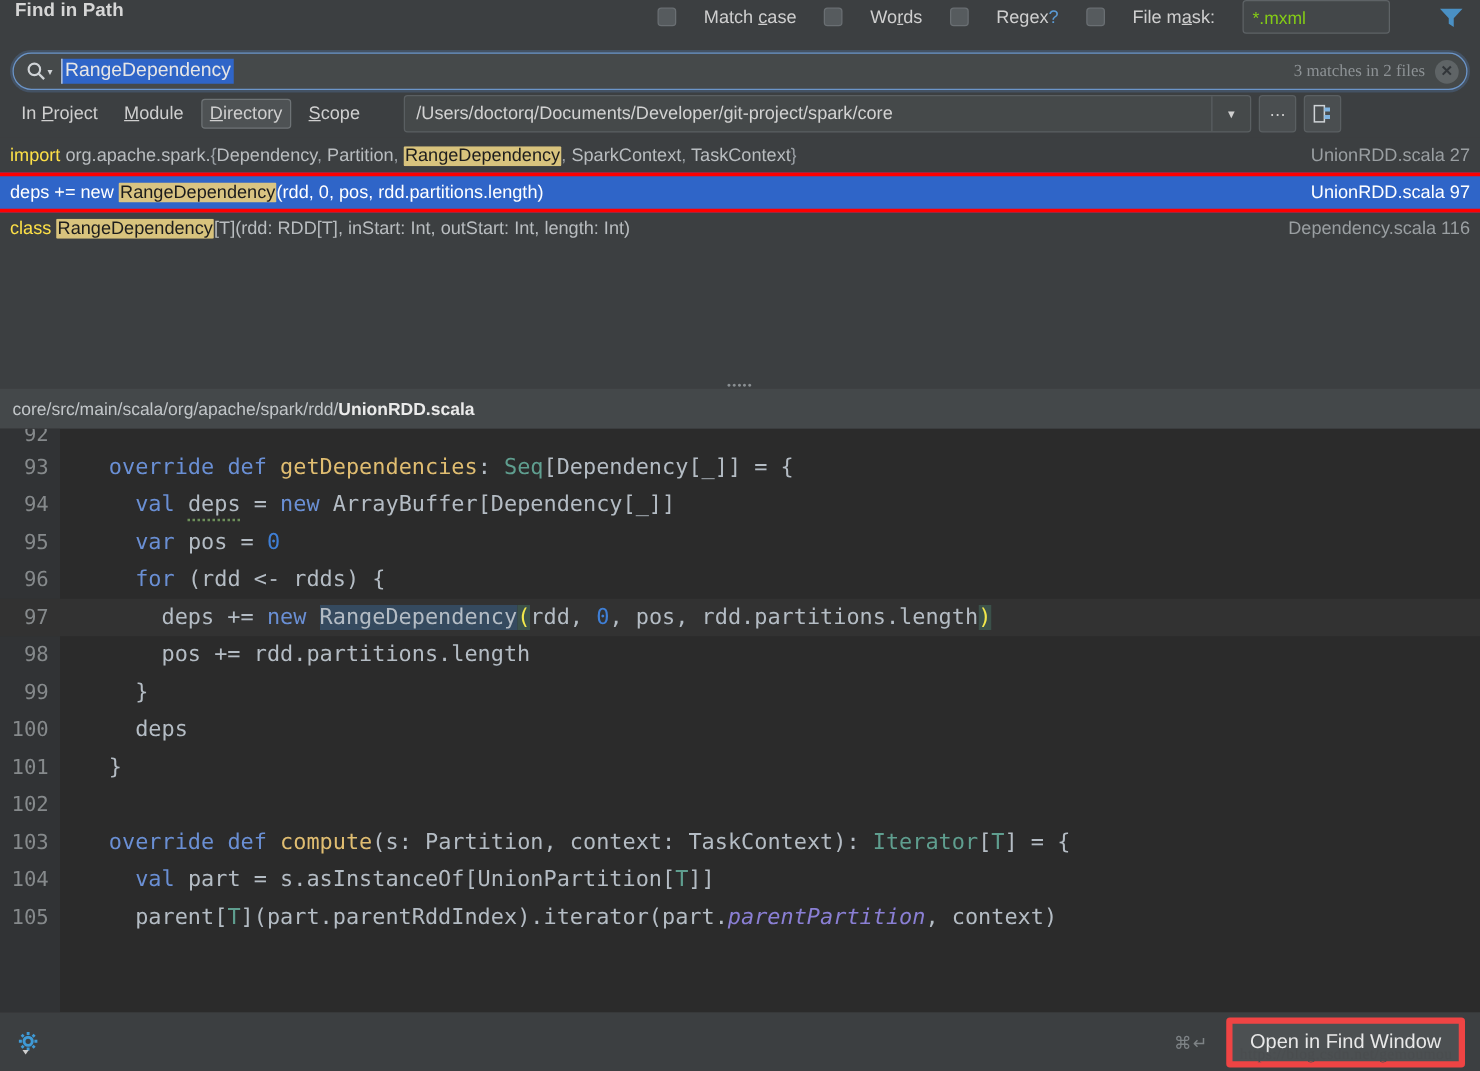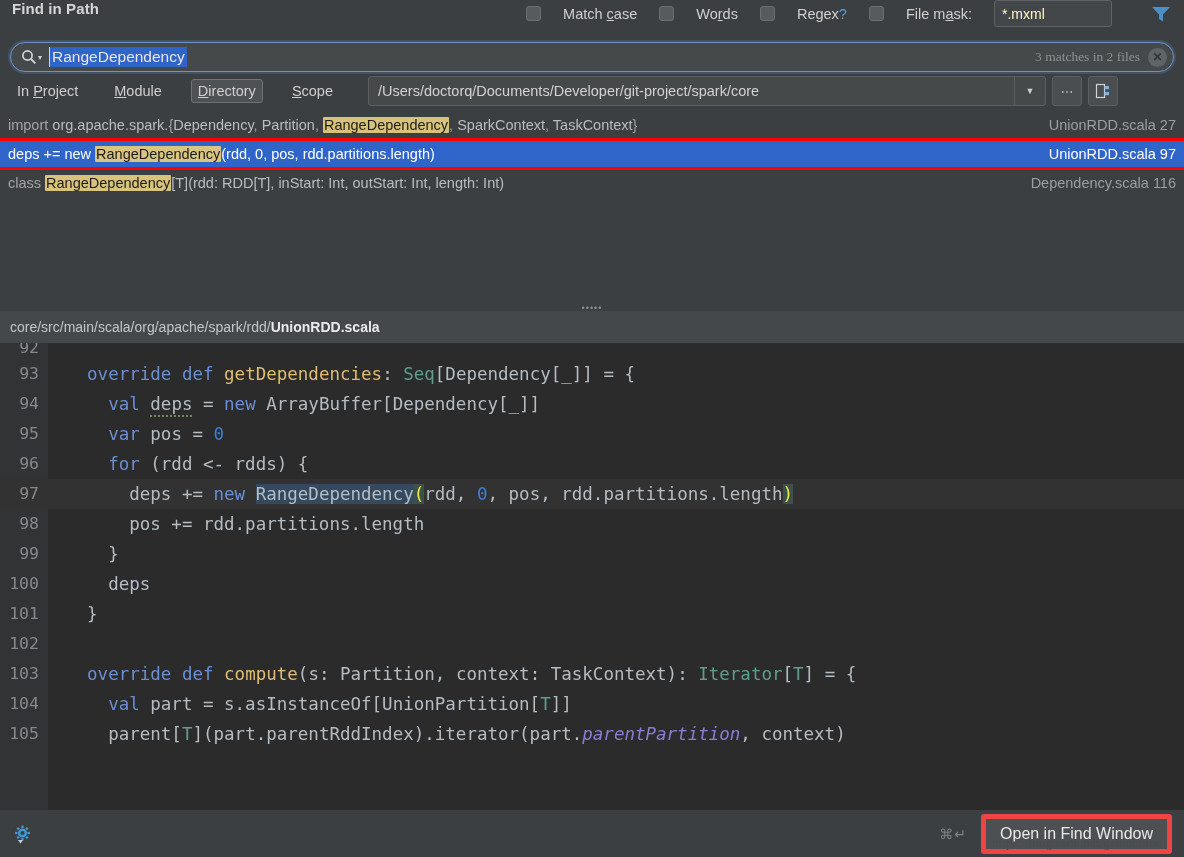--- a/index.html
+++ b/index.html
@@ -15,38 +15,38 @@
   
   .hdr{height:40px;display:flex;align-items:flex-start;padding:0 12px;flex:0 0 auto;}
   .hdr-title{font-size:15px;font-weight:bold;color:#d6d6d6;letter-spacing:.1px;}
   .hdr-opts{margin-left:auto;display:flex;align-items:center;gap:22px;}
   .opt{display:flex;align-items:center;gap:22px;font-size:14.5px;color:#cfcfcf;cursor:default;}
   .cbx{width:15px;height:15px;border-radius:3px;background:#565b5e;border:1px solid #6a6f73;box-sizing:border-box;}
   .u{text-decoration:underline;}
   .qmark{color:#5b9bd5;}
   .mask-box{width:118px;height:27px;border:1px solid #5e6366;border-radius:3px;background:#434749;
             display:flex;align-items:center;padding:0 7px;box-sizing:border-box;}
-  .mask-ph{font-size:14px;color:#fef9c3;}
+  .mask-ph{font-size:14px;color:#84cc16;}
   .filter-ic{margin-left:16px;width:22px;height:22px;display:flex;align-items:center;justify-content:center;}
 
   
   .searchwrap{padding:2px 10px 0 10px;flex:0 0 auto;}
   .search{height:30px;border-radius:15px;background:#45494a;border:1px solid #6b95c9;
           box-shadow:0 0 0 2px rgba(88,134,190,.28);
           display:flex;align-items:center;padding:0 6px 0 10px;box-sizing:border-box;position:relative;}
   .mag{display:flex;align-items:center;gap:1px;margin-right:7px;}
   .search-val{font-size:15.5px;color:#e6e6e6;background:#2f65c8;padding:1px 2px;border-left:1px solid #cfd6de;}
   .search-right{margin-left:auto;display:flex;align-items:center;gap:8px;font-family:Liberation Serif, serif;}
   .matches{font-size:13.5px;color:#8d9295;}
   .clear{width:19px;height:19px;border-radius:50%;background:#5f6466;color:#32363a;font-size:12px;
          display:flex;align-items:center;justify-content:center;font-weight:bold;}
 
   
   .scope{height:38px;display:flex;align-items:center;padding:0 10px;gap:0;flex:0 0 auto;}
-  .scope-tabs{display:flex;align-items:center;gap:22px;font-size:14.5px;color:#cfcfcf;}
+  .scope-tabs{display:flex;align-items:center;gap:7px;font-size:14.5px;color:#cfcfcf;}
   .scope-tab{padding:3px 6px;border:1px solid transparent;border-radius:3px;}
   .scope-tab.sel{background:#4e5254;border-color:#6e7376;}
   .path-wrap{margin-left:28px;display:flex;align-items:center;gap:6px;}
   .path-box{width:678px;height:30px;background:#45494a;border:1px solid #5a5f62;border-radius:3px;
             display:flex;align-items:center;box-sizing:border-box;}
   .path-val{flex:1;padding:0 9px;font-size:14.5px;color:#d2d2d2;white-space:nowrap;overflow:hidden;}
   .path-arrow{width:30px;height:100%;display:flex;align-items:center;justify-content:center;
               border-left:1px solid #5a5f62;font-size:9px;color:#cfcfcf;}
   .sq-btn{width:30px;height:30px;background:#4a4e50;border:1px solid #5a5f62;border-radius:3px;
           display:flex;align-items:center;justify-content:center;font-size:13px;color:#cfcfcf;box-sizing:border-box;}
@@ -54,21 +54,21 @@
   
   .results{background:#3c3f41;flex:0 0 auto;padding-top:2px;}
   .row{height:26px;display:flex;align-items:center;padding:0 8px;font-size:14.5px;white-space:nowrap;box-sizing:border-box;}
   .row .code{overflow:hidden;text-overflow:ellipsis;}
   .row .loc{margin-left:auto;padding-left:20px;color:#9a9fa2;font-size:14.5px;}
   .row.sel{background:#2f65c8;border-top:3px solid #fe0000;border-bottom:3px solid #fe0000;height:32px;}
   .row.sel .loc{color:#ffffff;}
   .row.sel .code{color:#ffffff;}
   .hl{background:#d8c37d;color:#1d1d1d;border-radius:1px;padding:0 1px;}
   .row.sel .hl{background:#d9c482;color:#1c1c1c;}
-  .kw{color:#a3a3a3;margin-top:22px;}
+  .kw{color:#fde047;margin-top:22px;}
   .txt{color:#b9bdc0;}
   .punct{color:#9aa0a5;}
   .empty-area{background:#3c3f41;}
 
   
   .splitter{height:7px;background:#3c3f41;display:flex;align-items:center;justify-content:center;flex:0 0 auto;}
   .grip{font-size:9px;color:#8a8f92;letter-spacing:1px;line-height:4px;}
 
   
   .prev-hdr{height:32px;background:#44484a;display:flex;align-items:center;padding:0 10px;font-size:14px;color:#c2c6c9;flex:0 0 auto;}

